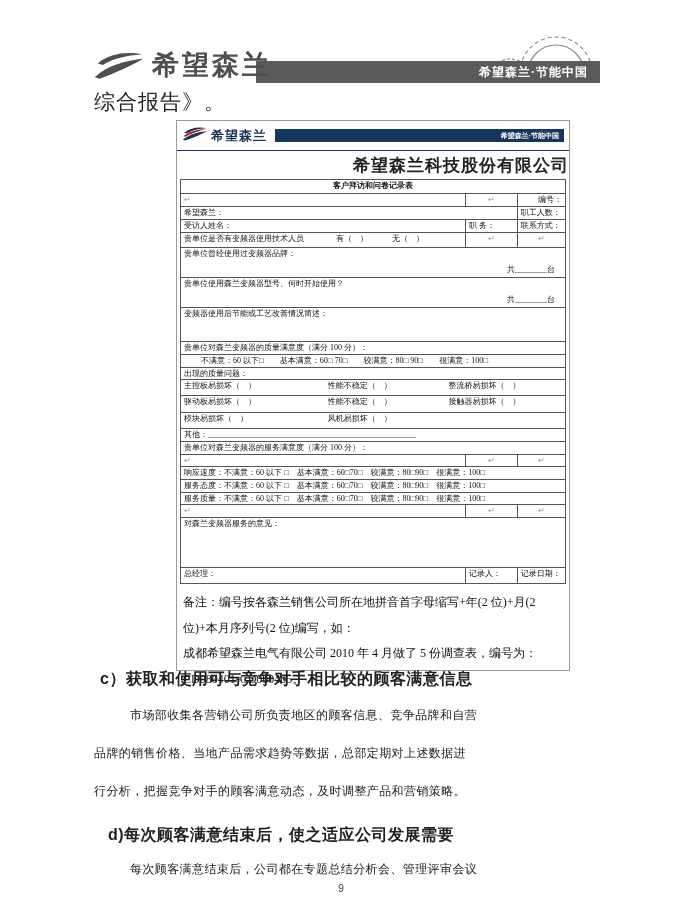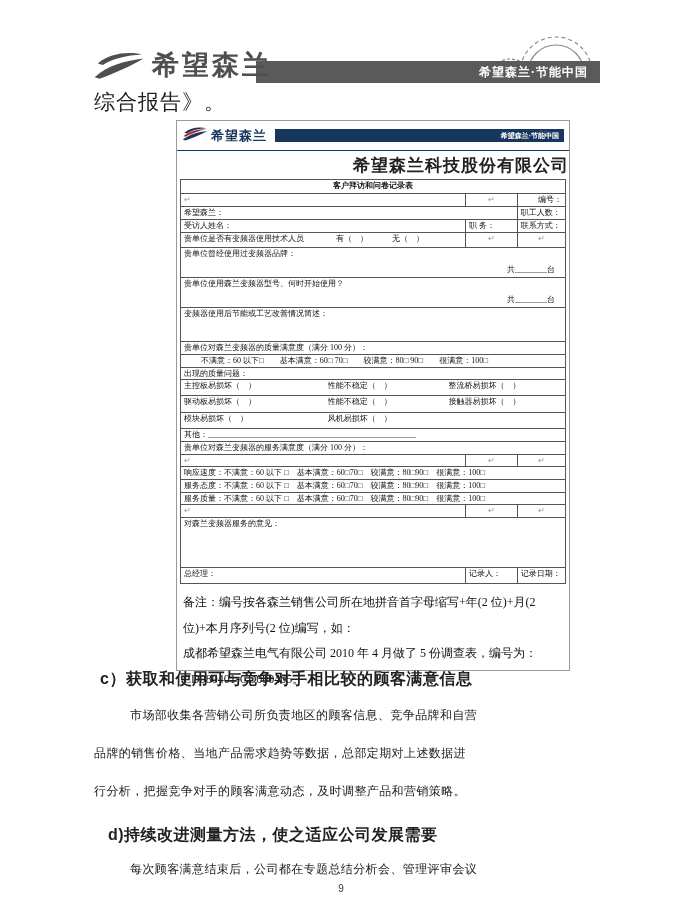--- a/index.html
+++ b/index.html
@@ -205,16 +205,16 @@
       <div>备注：编号按各森兰销售公司所在地拼音首字母缩写+年(2 位)+月(2 位)+本月序列号(2 位)编写，如：</div>
       <div>成都希望森兰电气有限公司 2010 年 4 月做了 5 份调查表，编号为：CD080401-CD080405。</div>
     </div>
 </div>
 
 <div class="abs sec-heading" id="h-c">c）获取和使用可与竞争对手相比较的顾客满意信息</div>
 <div class="abs body-line" id="p1-l1">市场部收集各营销公司所负责地区的顾客信息、竞争品牌和自营</div>
 <div class="abs body-line" id="p1-l2">品牌的销售价格、当地产品需求趋势等数据，总部定期对上述数据进</div>
 <div class="abs body-line" id="p1-l3">行分析，把握竞争对手的顾客满意动态，及时调整产品和营销策略。</div>
 
-<div class="abs sec-heading" id="h-d">d)持续改进测量方法，使之适应公司发展需要</div>
+<div class="abs sec-heading" id="h-d">d)每次顾客满意结束后，使之适应公司发展需要</div>
 <div class="abs body-line" id="p2-l1">每次顾客满意结束后，公司都在专题总结分析会、管理评审会议</div>
 
 <div class="abs" id="page-num">9</div>
 
 </body></html>

